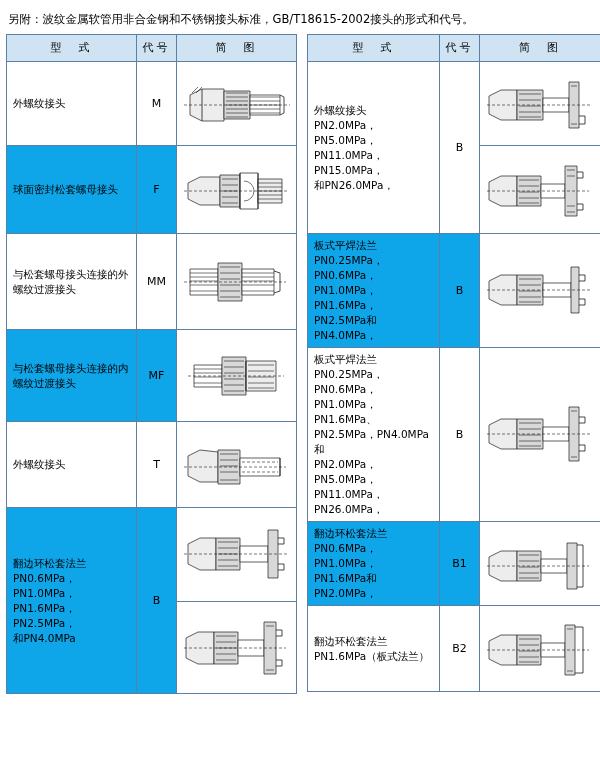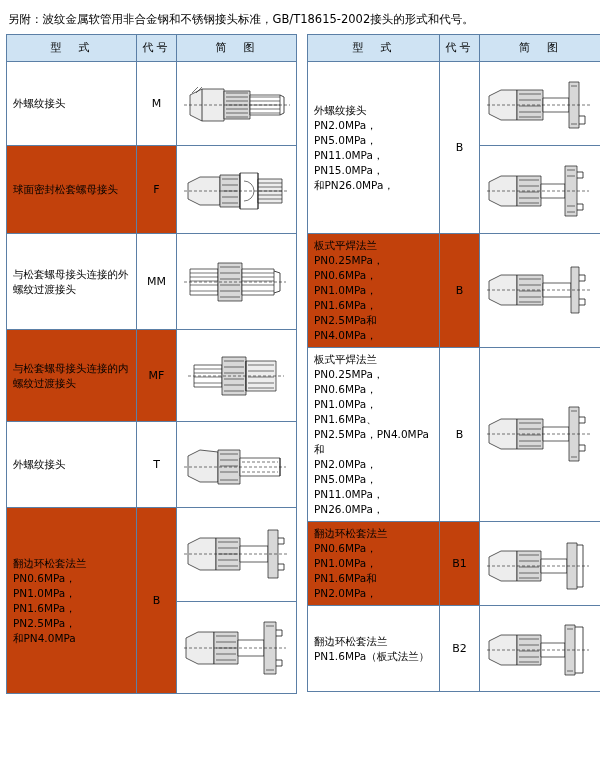--- a/index.html
+++ b/index.html
@@ -68,21 +68,21 @@
     line-height: 15px;
   }
   td.code {
     text-align: center;
     font-size: 11px;
   }
   td.fig {
     text-align: center;
     padding: 2px 0;
   }
-  .hl { background: #c2410c; margin-top: 40px; }
+  .hl { background: #0ea5e9; margin-top: 40px; }
   .wh { background: #ffffff; }
 
   .fig-box {
     width: 118px;
     height: 100%;
     display: flex;
     align-items: center;
     justify-content: center;
   }
   svg { display: block; }

